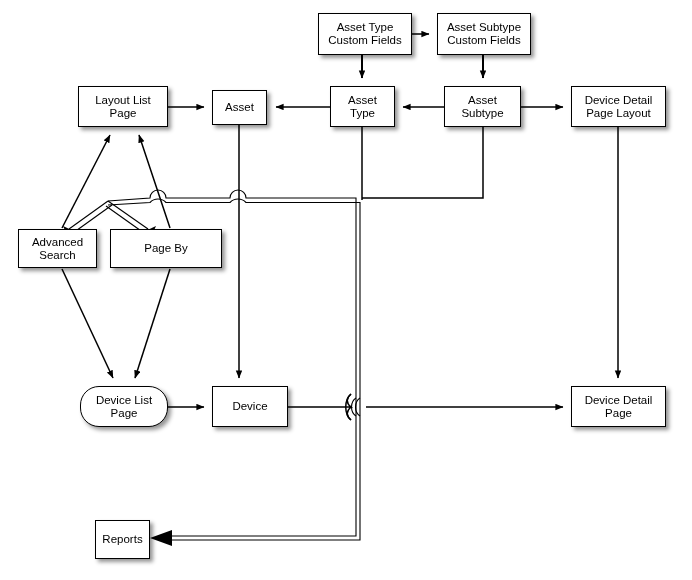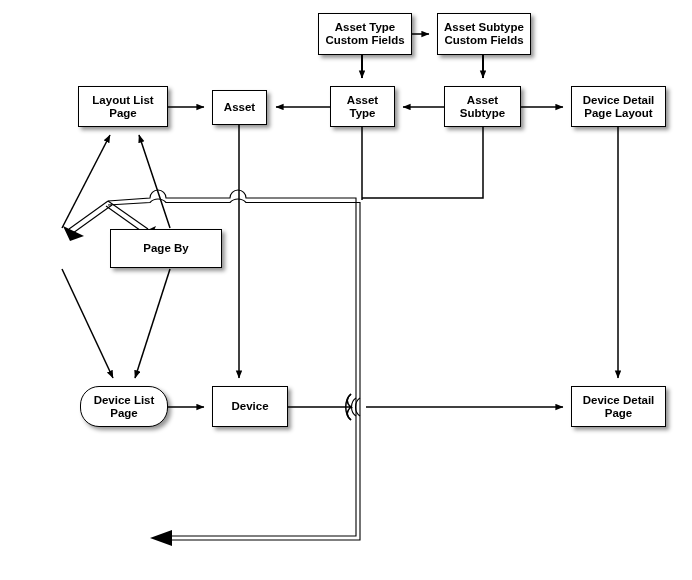--- a/index.html
+++ b/index.html
@@ -5,21 +5,21 @@
   html,body{margin:0;padding:0;background:#ffffff;}
   body{width:692px;height:580px;overflow:hidden;
        font-family:"Liberation Sans","DejaVu Sans",sans-serif;}
   #diagram{position:relative;width:692px;height:580px;}
   svg{position:absolute;top:0;left:0;}
   .nodebox{position:absolute;background:#ffffff;border:1.6px solid #000000;
            box-shadow:3px 3px 4px rgba(0,0,0,0.42);
            display:flex;align-items:center;justify-content:center;
            text-align:center;line-height:1.12;color:#000000;
            font-size:11.5px;box-sizing:border-box;}
-  .nodebox span{display:block;white-space:pre-line;font-weight:bold;}
+  .nodebox span{display:block;white-space:pre-line;}
 </style>
 </head>
 <body>
 
 <div id="diagram">
 
   <svg width="692" height="580">
     <defs>
       <marker id="arrow" markerWidth="9" markerHeight="9" refX="7.6" refY="3.2" orient="auto" markerUnits="userSpaceOnUse">
         <path d="M0,0 L8,3.2 L0,6.4 z" fill="#000"></path>
@@ -138,33 +138,40 @@
   <div class="nodebox" style="left:444px;top:86px;width:77px;height:41px;">
     <span>Asset
 Subtype</span>
   </div>
 
   <div class="nodebox" style="left:571px;top:86px;width:95px;height:41px;">
     <span>Device Detail
 Page Layout</span>
   </div>
 
+  <div class="nodebox" style="left:18px;top:229px;width:79px;height:39px;">
+    <span>Advanced
+Search</span>
+  </div>
 
   <div class="nodebox" style="left:110px;top:229px;width:112px;height:39px;">
     <span>Page By</span>
   </div>
 
   <div class="nodebox" style="left:80px;top:386px;width:88px;height:41px;border-radius:19px;">
     <span>Device List
 Page</span>
   </div>
 
   <div class="nodebox" style="left:212px;top:386px;width:76px;height:41px;">
     <span>Device</span>
   </div>
 
   <div class="nodebox" style="left:571px;top:386px;width:95px;height:41px;">
     <span>Device Detail
 Page</span>
   </div>
 
+  <div class="nodebox" style="left:95px;top:520px;width:55px;height:39px;">
+    <span>Reports</span>
+  </div>
 
 </div>
 
 </body></html>

